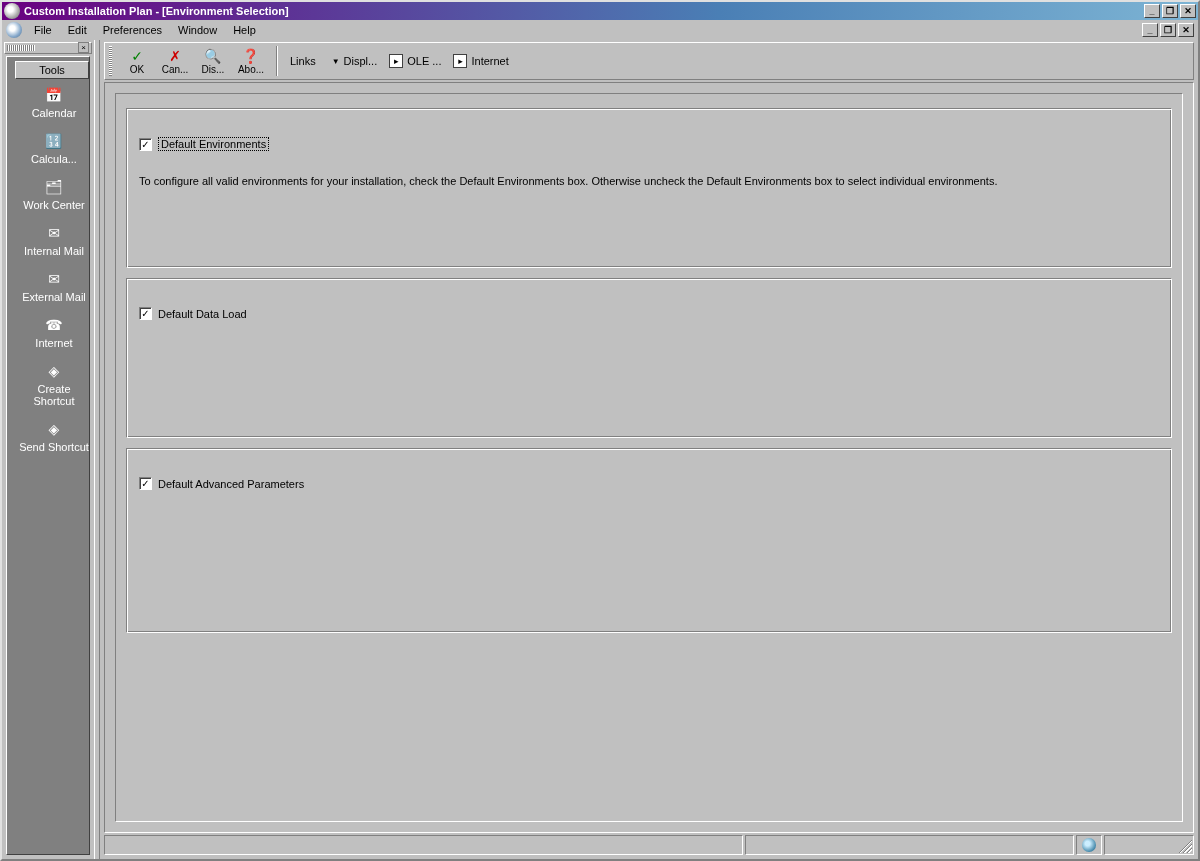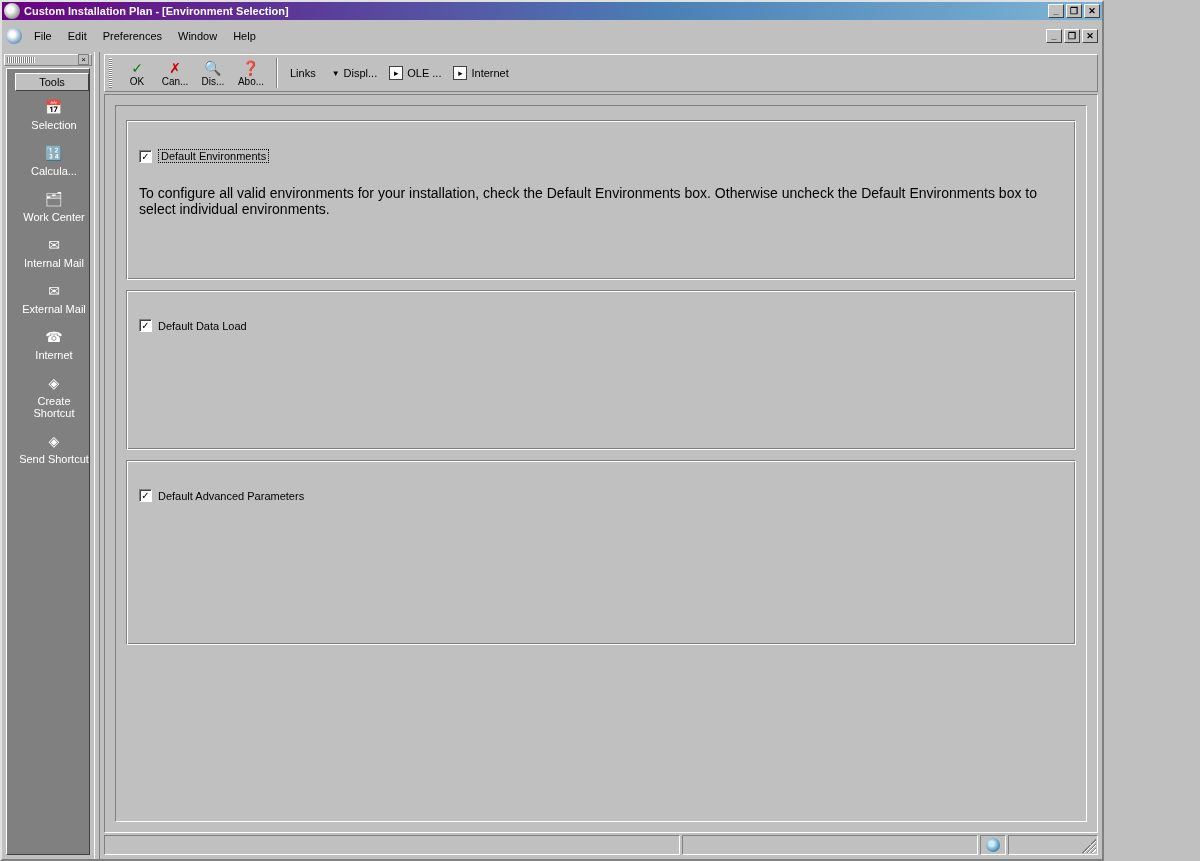--- a/index.html
+++ b/index.html
@@ -6,21 +6,21 @@
 body {
   font-family: Tahoma, Arial, sans-serif;
   font-size: 11px;
   background: #c0c0c0;
   width: 1200px;
   height: 861px;
   overflow: hidden;
   position: relative;
 }
 .window {
-  width: 1104px;
+  width: 1200px;
   height: 861px;
   border: 2px solid #c0c0c0;
   border-top-color: #e0e0e0;
   border-left-color: #e0e0e0;
   border-right-color: #808080;
   border-bottom-color: #808080;
   display: flex;
   flex-direction: column;
 }
 .titlebar {
@@ -49,21 +49,21 @@
   border-bottom-color: #404040;
   display: flex; align-items: center; justify-content: center;
   font-size: 9px; font-weight: bold; color: #000;
   cursor: default;
 }
 .menubar {
   height: 20px;
   background: #c0c0c0;
   display: flex;
   align-items: center;
-  padding: 16px 4px;
+  padding: 4px 4px;
   font-size: 11px;
   position: relative;
 }
 .menubar .app-icon-small {
   width: 16px; height: 16px;
   margin-right: 4px;
   background: radial-gradient(circle at 40% 40%, #fff 20%, #8ac 60%, #468 100%);
   border-radius: 50%;
 }
 .menubar .menu-item { padding: 2px 8px; cursor: default; }
@@ -227,21 +227,21 @@
   border: 1px solid #808080;
   border-right-color: #fff;
   border-bottom-color: #fff;
   box-shadow: inset 1px 1px 0 #404040;
   display: flex; align-items: center; justify-content: center;
   margin-right: 6px;
   font-size: 10px;
 }
 .check-label { font-size: 11px; }
 .check-label.focused { border: 1px dotted #000; padding: 0 2px; }
-.option-desc { font-size: 14px; line-height: 16px; }
+.option-desc { font-size: 11px; line-height: 16px; }
 .statusbar {
   height: 22px;
   background: #c0c0c0;
   display: flex;
   margin: 0 4px 2px 4px;
   gap: 2px;
 }
 .status-pane {
   border: 1px solid #808080;
   border-right-color: #fff;
@@ -300,21 +300,21 @@
     <div class="tools-outer">
       <div class="tools-dockbar">
         <div class="grip"></div>
         <div class="close-x">×</div>
       </div>
       <div class="tools-panel">
         <div class="tools-header">Tools</div>
 
         <div class="tool-item">
           <div class="tool-icon">📅</div>
-          <div>Selection</div>
+          <div>Calendar</div>
         </div>
         <div class="tool-item">
           <div class="tool-icon">🔢</div>
           <div>Calcula...</div>
         </div>
         <div class="tool-item">
           <div class="tool-icon">🗂</div>
           <div>Work Center</div>
         </div>
         <div class="tool-item">

